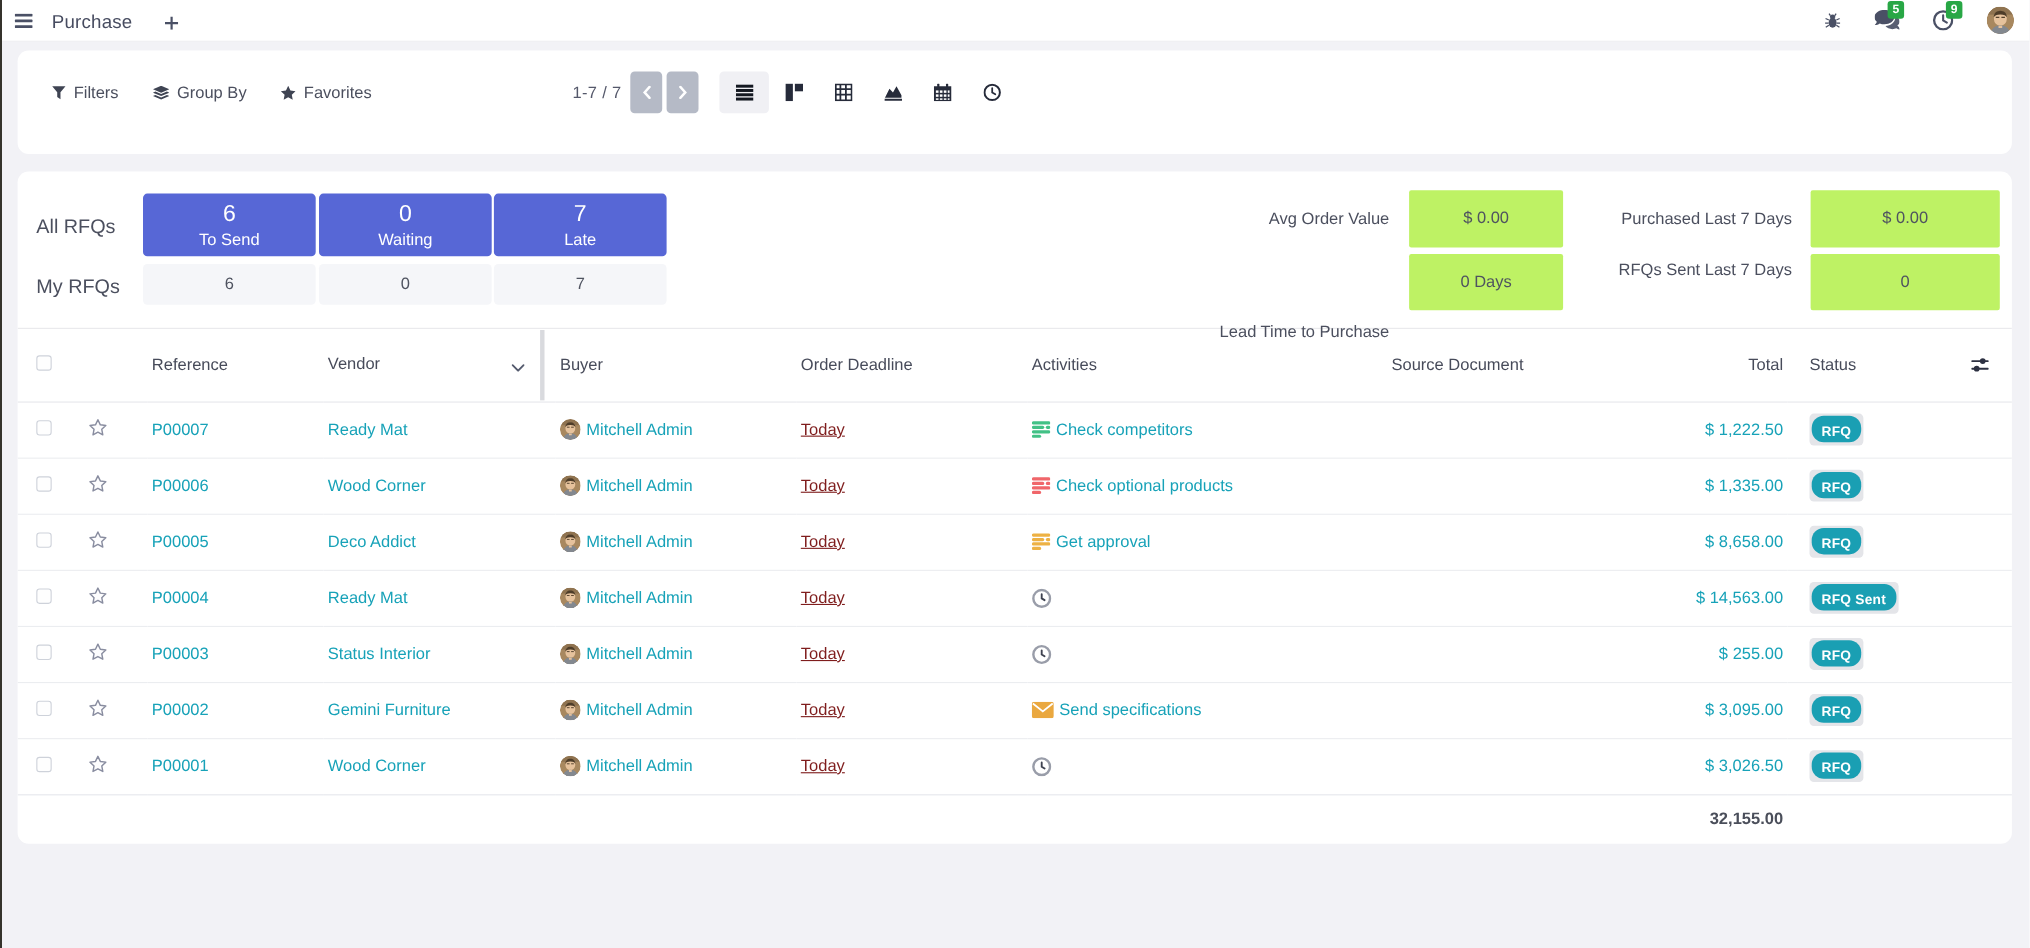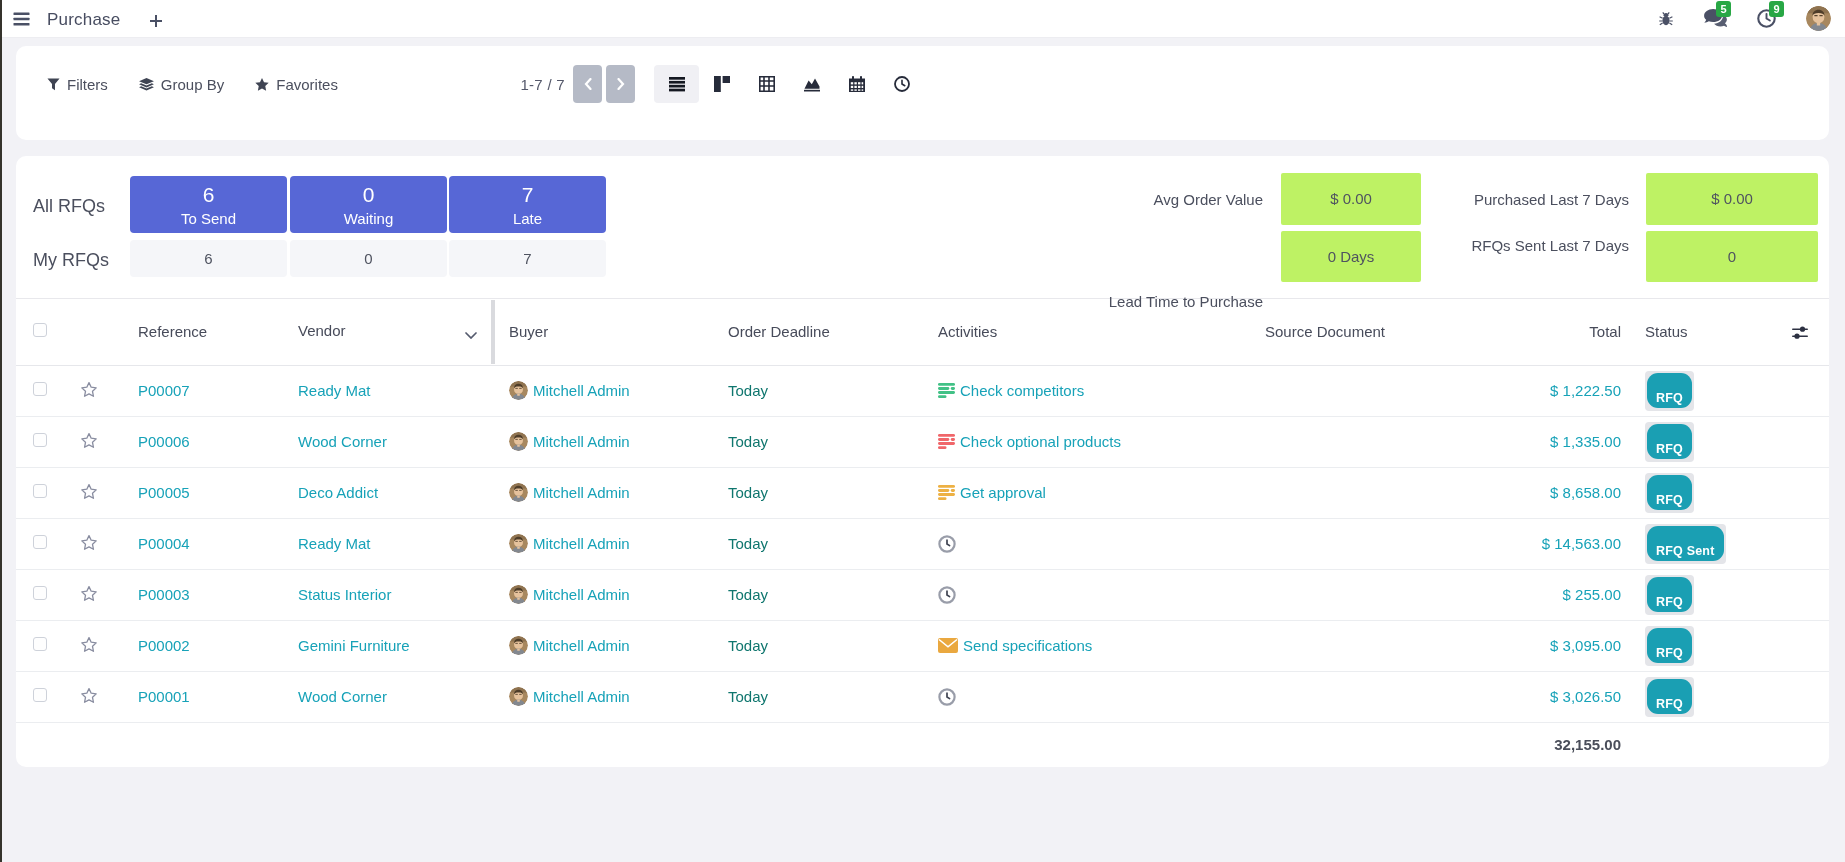--- a/index.html
+++ b/index.html
@@ -67,25 +67,25 @@
   .col-check { padding-left:17px; }
   .col-star  { padding-left:20px; }
   .col-status{ padding-left:20px; }
   .col-total { text-align:right; padding-right:4px; }
   th.col-source { text-align:center; }
   th.col-vendor { position:relative; }
   .vendor-divider { position:absolute; right:10px; top:1px; bottom:1px; width:4px; background:#d9dade; }
   .sort-ind { float:right; margin-right:24px; margin-top:3px; }
   .checkbox { width:14px; height:14px; border:1px solid #ced2da; border-radius:3px; background:#fefefe; display:inline-block; cursor:pointer; }
   .teal { color:#17a2b8; }
-  .orange { color:#0f766e; }
+  .orange { color:#7f1d1d;text-decoration:underline; }
   .cell-flex { display:flex; align-items:center; gap:5px; }
   .avatar-sm { width:19px; height:19px; border-radius:50%; overflow:hidden; flex:none; }
   .badge-wrap { display:inline-block; background:#e4e5e9; border-radius:4px; padding:2px 2px 3px; }
-  .badge-pill { display:inline-block; background:#1a9fb3; color:#fff; border-radius:11px; padding:18px 9px 3px; font-size:12.5px; font-weight:bold; letter-spacing:.2px; }
+  .badge-pill { display:inline-block; background:#1a9fb3; color:#fff; border-radius:11px; padding:7px 9px 3px; font-size:12.5px; font-weight:bold; letter-spacing:.2px; }
   .footer-total { font-weight:bold; color:#4a4e5a; }
   .star-btn, .act-icon { display:inline-flex; align-items:center; }
   .act-icon { flex:none; }
 </style>
 </head>
 <body>
 
 <svg width="0" height="0" style="position:absolute">
   <defs>
     <symbol id="i-burger" viewBox="0 0 16 14">

